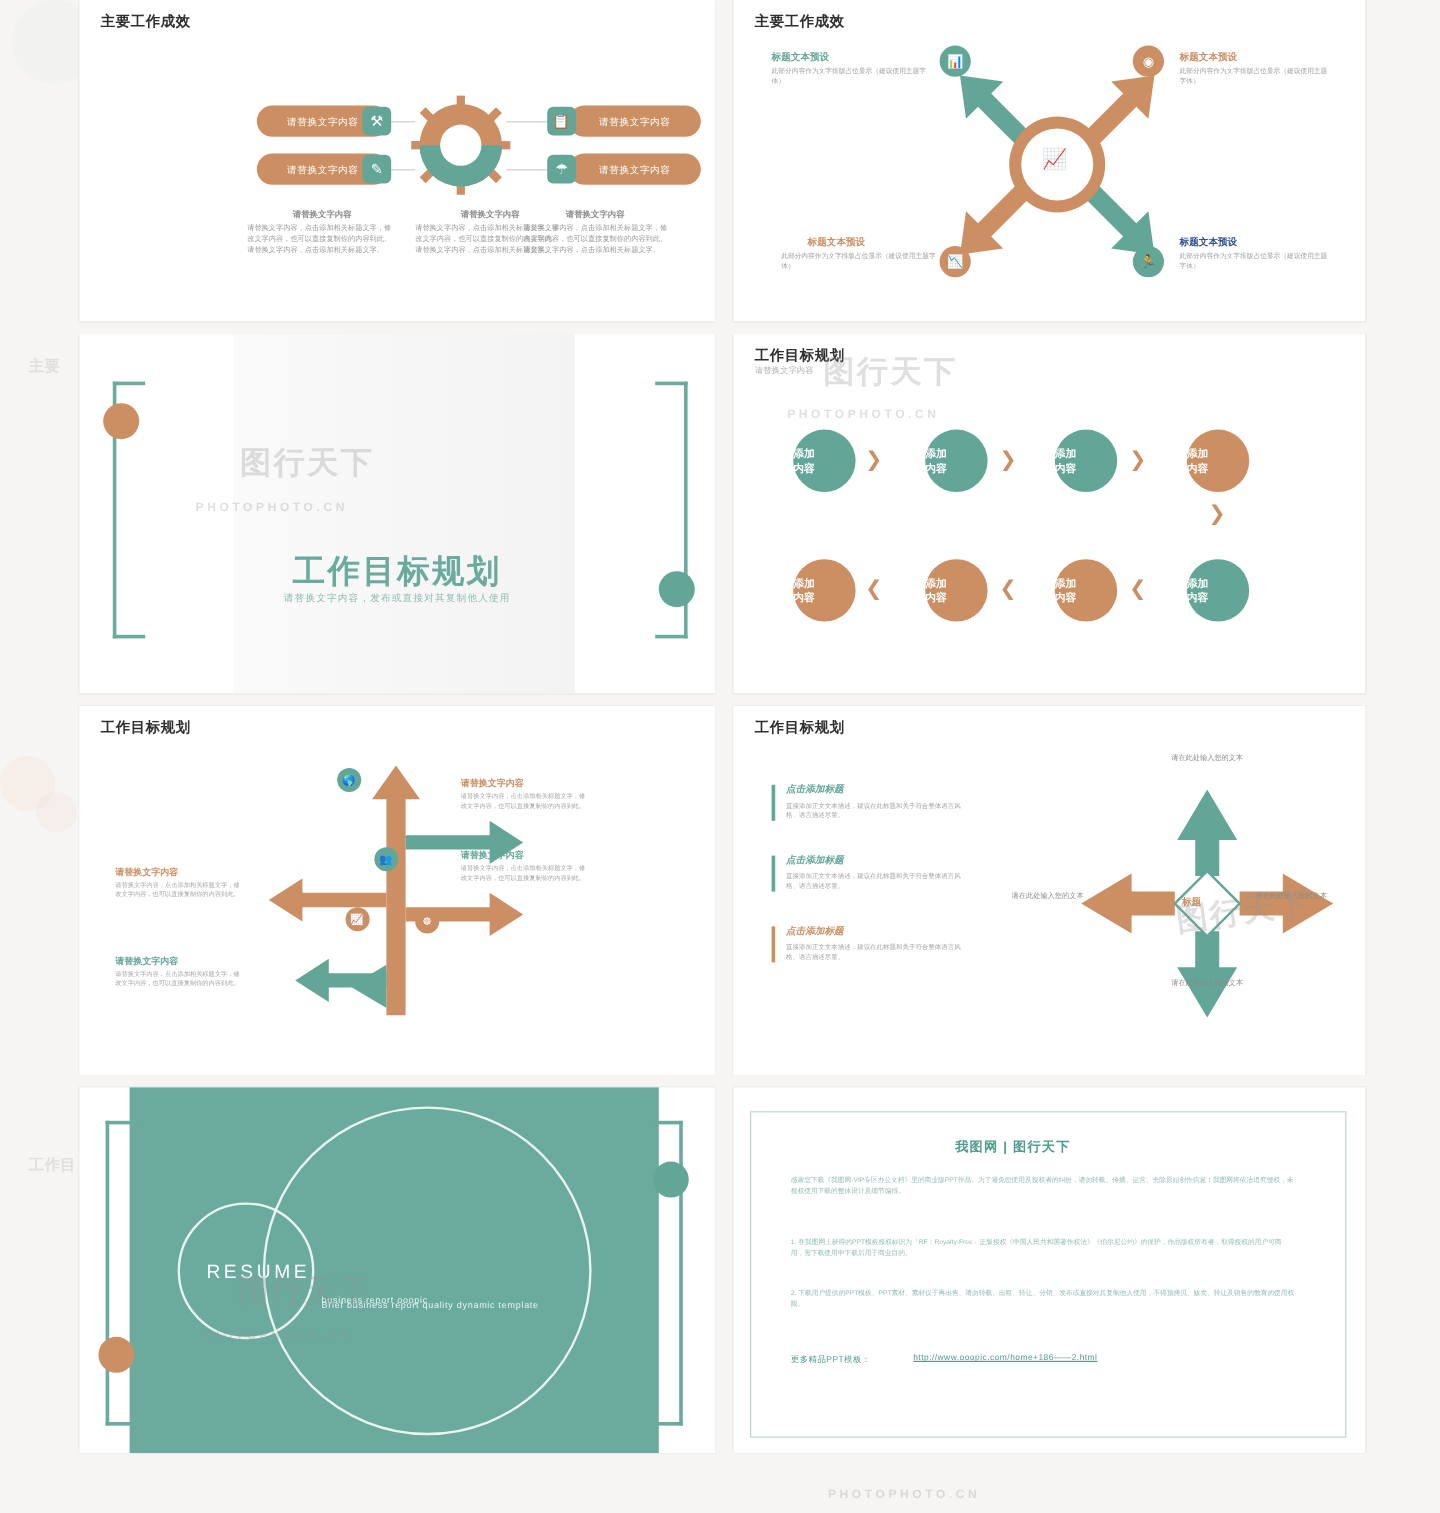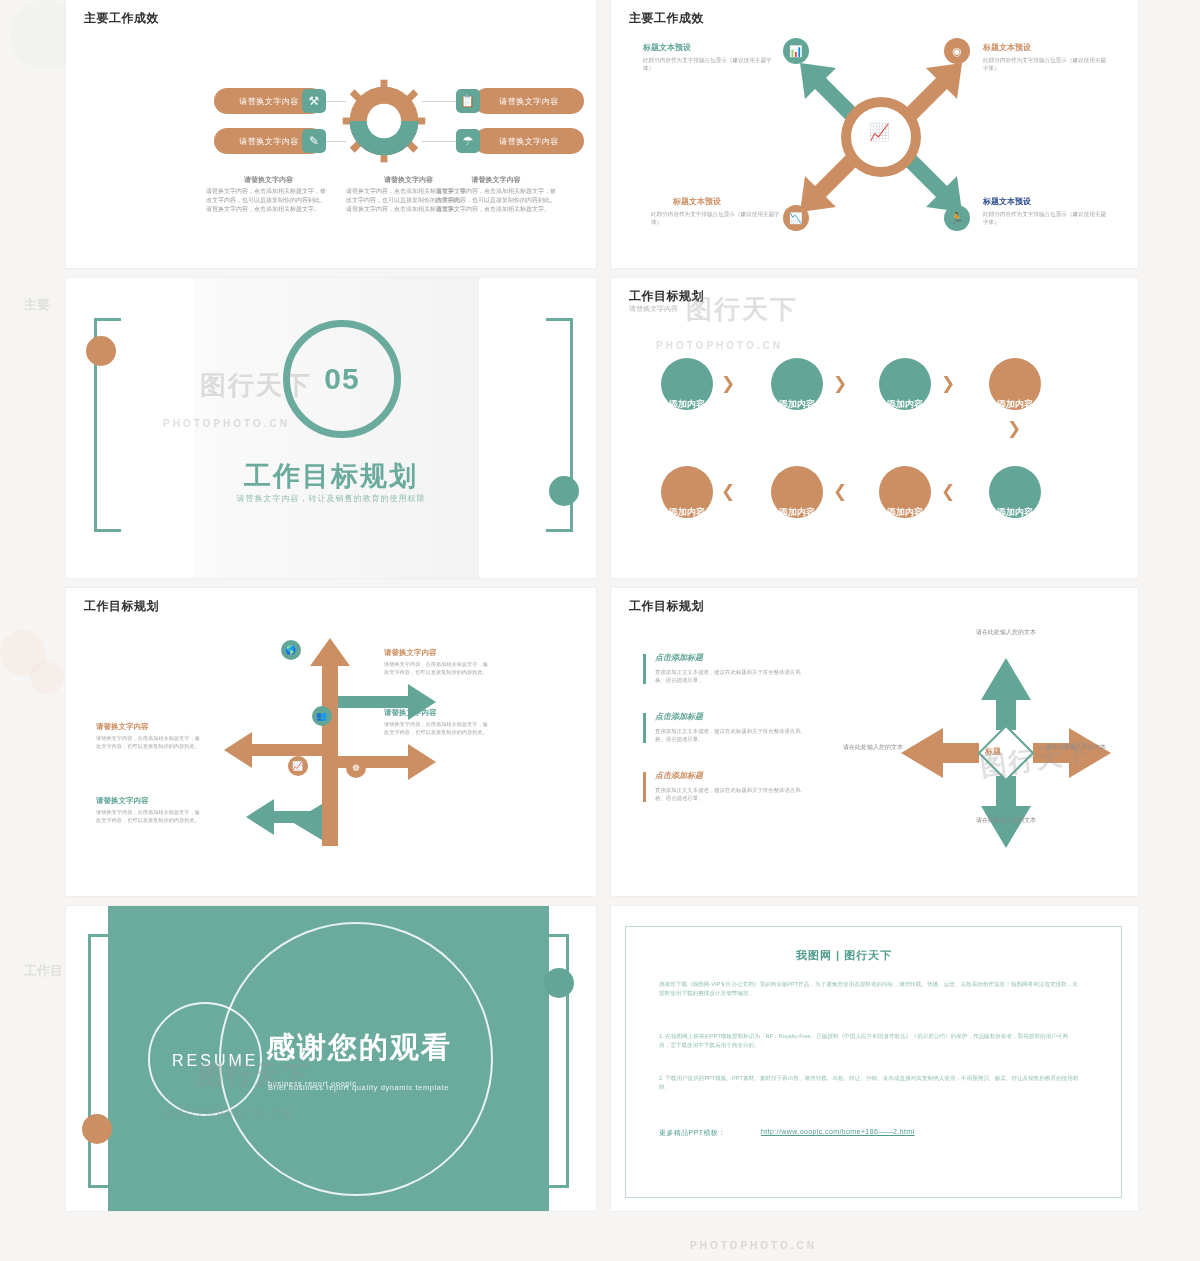--- a/index.html
+++ b/index.html
@@ -53,21 +53,21 @@
   .coverbg{position:absolute;left:128px;top:0;width:285px;height:300px;background:linear-gradient(90deg,#fafafa,#f3f3f3);}
   .bigcircle{position:absolute;width:104px;height:104px;border-radius:50%;border:7px solid #6aab9d;display:flex;align-items:center;justify-content:center;}
   .bignum{font-size:30px;font-weight:bold;color:#6aab9d;letter-spacing:1px;}
   .bigtitle{position:absolute;width:100%;text-align:center;font-size:27px;font-weight:bold;color:#6aab9d;letter-spacing:2px;}
   .bigsub{position:absolute;width:100%;text-align:center;font-size:8px;color:#8dbcb1;letter-spacing:1px;}
   .bracketL{position:absolute;border:3px solid #6aab9d;border-right:none;}
   .bracketR{position:absolute;border:3px solid #6aab9d;border-left:none;}
   .dotc{position:absolute;border-radius:50%;}
 
   
-  .chip{position:absolute;width:52px;height:52px;border-radius:50%;display:flex;flex-direction:row;align-items:flex-end;justify-content:center;color:#fff;font-size:9px;line-height:12px;font-weight:bold;}
+  .chip{position:absolute;width:52px;height:52px;border-radius:50%;display:flex;flex-direction:column;align-items:flex-start;justify-content:center;color:#fff;font-size:9px;line-height:12px;font-weight:bold;}
   .chev{position:absolute;font-size:17px;font-weight:bold;}
   .circIcon{position:absolute;width:20px;height:20px;border-radius:50%;display:flex;align-items:center;justify-content:center;color:#fff;font-size:9px;}
   .tpara{position:absolute;font-size:5.2px;color:#a5a5a5;line-height:7.6px;width:95px;}
   .thead{font-size:7.5px;font-weight:bold;margin-bottom:3px;display:block;}
 
   
   .bullet{position:absolute;width:3px;height:30px;}
   .bhead{position:absolute;font-size:8px;font-weight:bold;font-style:italic;}
   .btext{position:absolute;font-size:5.4px;color:#a5a5a5;line-height:8px;width:150px;}
   .stext{position:absolute;font-size:6px;color:#8a8a8a;line-height:9px;width:80px;text-align:center;}
@@ -186,25 +186,22 @@
     <div class="labtxt" style="left:372px;top:210px;width:125px;">此部分内容作为文字排版占位显示（建议使用主题字体）</div>
   </div>
 
   <div class="slide s3">
     <div class="coverbg"></div>
     <div class="bracketL" style="left:28px;top:40px;width:24px;height:208px;"></div>
     <div class="bracketR" style="left:480px;top:40px;width:24px;height:208px;"></div>
     <div class="dotc" style="left:20px;top:58px;width:30px;height:30px;background:#cb8f63;"></div>
     <div class="dotc" style="left:483px;top:198px;width:30px;height:30px;background:#63a698;"></div>
 
-    <div class="bigcircle" style="left:217px;top:42px;">
-      <span class="bignum">05</span>
-    </div>
     <div class="bigtitle" style="top:180px;">工作目标规划</div>
-    <div class="bigsub" style="top:215px;">请替换文字内容，转让及销售的教育的使用权限</div>
+    <div class="bigsub" style="top:215px;">请替换文字内容，发布或直接对其复制他人使用</div>
   </div>
 
   <div class="slide s4">
     <div class="ttl">工作目标规划</div>
     <div style="position:absolute;left:18px;top:26px;font-size:7px;color:#b3b3b3;">请替换文字内容</div>
 
     <div class="chip" style="left:50px;top:80px;background:#63a698;">
       <span>添加</span>
       <span>内容</span>
     </div>
@@ -327,21 +324,20 @@
     <div class="thanksbg"></div>
     <div class="bracketL" style="left:22px;top:28px;width:26px;height:248px;"></div>
     <div class="bracketR" style="left:474px;top:28px;width:26px;height:248px;"></div>
     <div class="dotc" style="left:16px;top:208px;width:30px;height:30px;background:#cb8f63;"></div>
     <div class="dotc" style="left:478px;top:62px;width:30px;height:30px;background:#63a698;"></div>
 
     <div class="ringbig" style="left:153px;top:16px;width:270px;height:270px;"></div>
     <div class="ringbig" style="left:82px;top:96px;width:110px;height:110px;"></div>
 
     <div class="resume" style="left:106px;top:146px;">RESUME</div>
-    <div class="thankstxt" style="left:200px;top:122px;">感谢您的观看</div>
     <div class="thankssub" style="left:202px;top:176px;">Brief business report quality dynamic template</div>
     <div class="thankssub" style="left:202px;top:172px;">business report ooopic</div>
   </div>
 
   <div class="slide s8">
     <div class="cbox"></div>
     <div class="ctitle" style="left:185px;top:42px;">我图网 | 图行天下</div>
     <div class="ctxt" style="left:48px;top:74px;">感谢您下载《我图网-VIP专区办公文档》里的商业版PPT作品。为了避免您使用及授权者的纠纷，请勿转载、传播、运营、去除原始创作信息！我图网将依法追究侵权，未授权使用下载的整体设计及细节编排。</div>
     <div class="ctxt" style="left:48px;top:126px;">1. 在我图网上获得的PPT模板授权标识为「RF：Royalty-Free」正版授权《中国人民共和国著作权法》《伯尔尼公约》的保护，作品版权所有者，取得授权的用户可商用，需下载使用中下载后用于商业目的。</div>
     <div class="ctxt" style="left:48px;top:168px;">2. 下载用户提供的PPT模板、PPT素材、素材仅于再出售、请勿转载、出租、转让、分销、发布或直接对其复制他人使用，不得预拷贝、贩卖、转让及销售的教育的使用权限。</div>

